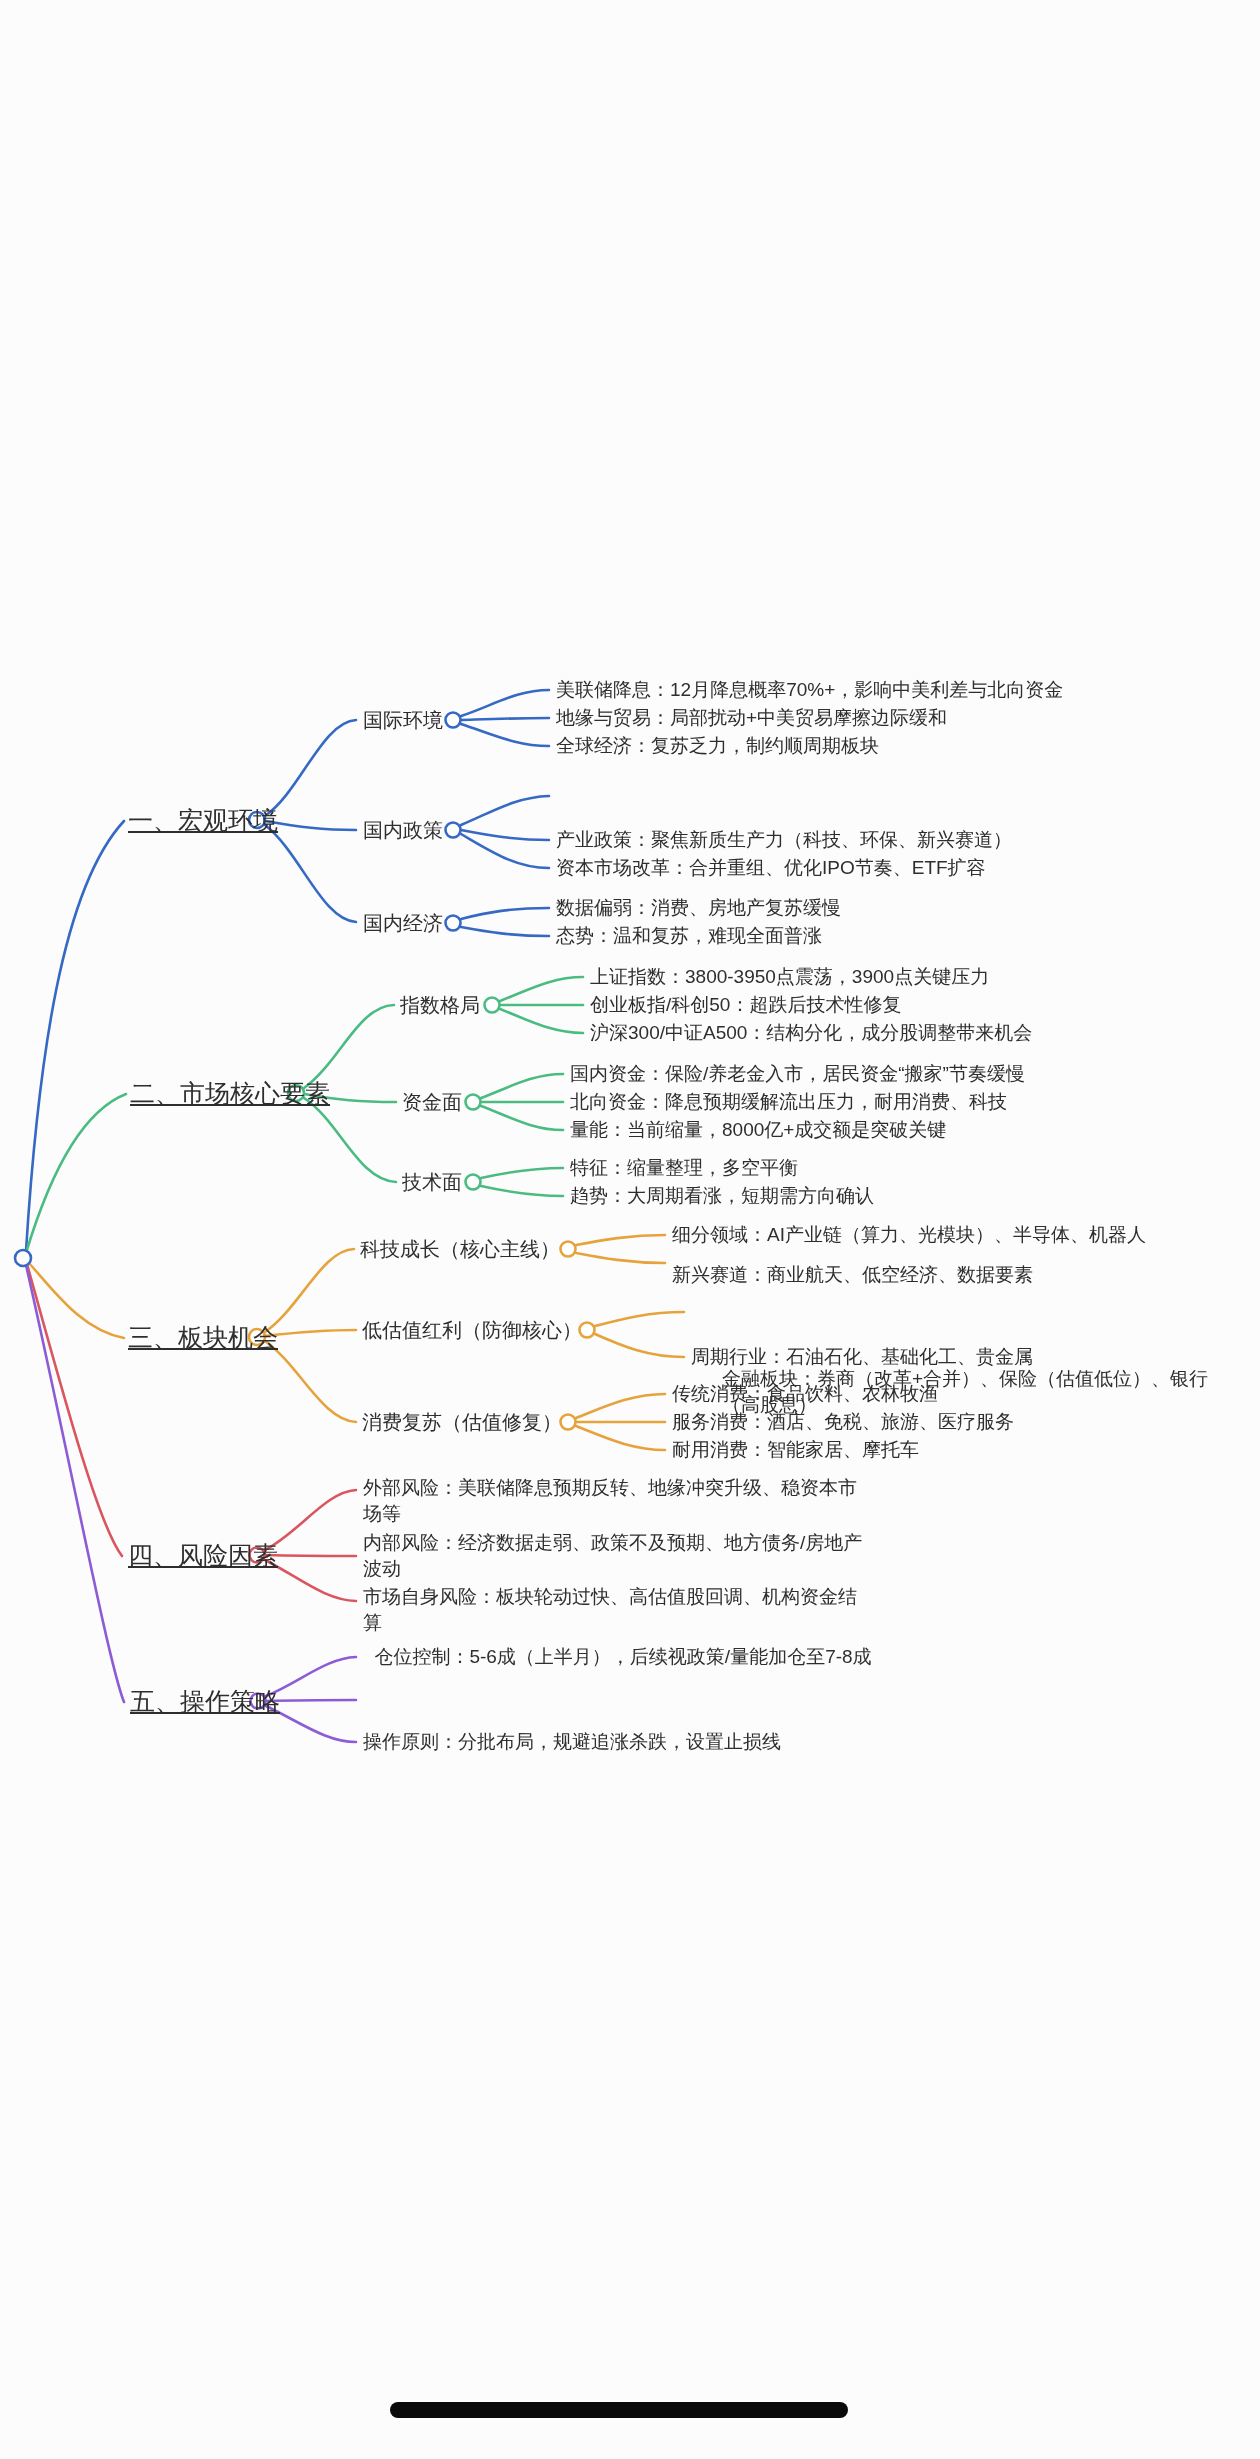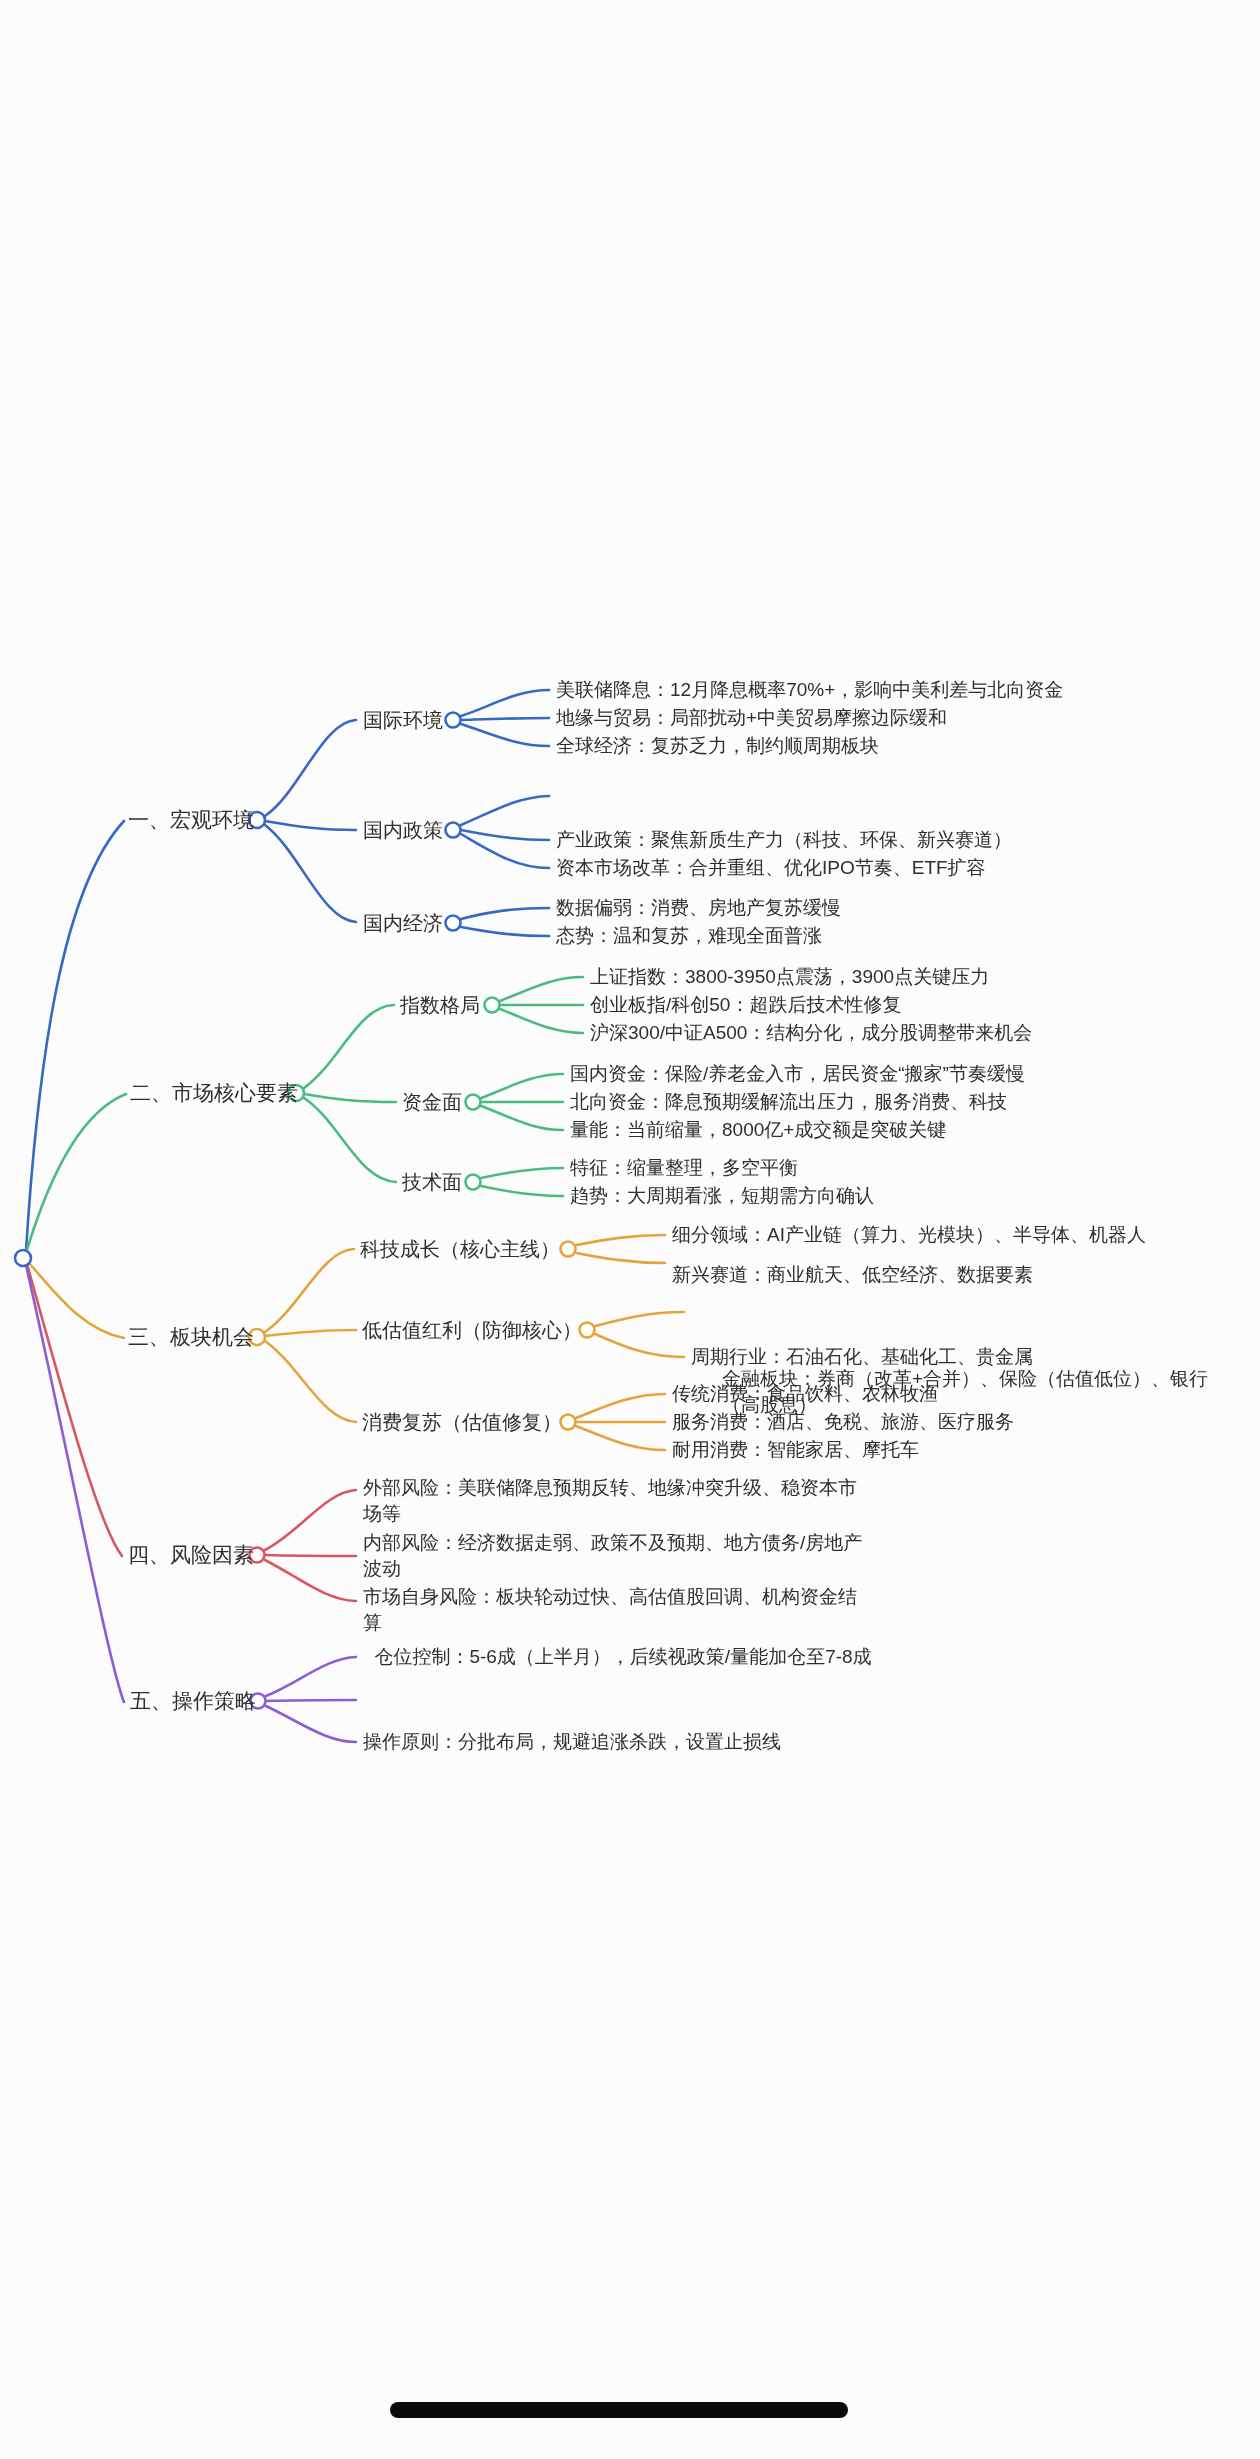--- a/index.html
+++ b/index.html
@@ -25,21 +25,21 @@
   .stroke-blue{stroke:#3569c4;}
   .stroke-green{stroke:#4abb81;}
   .stroke-orange{stroke:#e6a33c;}
   .stroke-red{stroke:#d9565f;}
   .stroke-purple{stroke:#8c5cd6;}
   .lbl{
     position:absolute;
     white-space:nowrap;
     color:#2e2e2e;
   }
-  .lvl1{font-size:21px;line-height:30px;font-weight:500;}
+  .lvl1{font-size:25px;line-height:30px;font-weight:500;text-decoration:underline;}
   .lvl2{font-size:20px;line-height:28px;font-weight:500;}
   .leaf{
     position:absolute;
     font-size:19px;
     line-height:26px;
     color:#2e2e2e;
   }
   .wrap{white-space:normal;}
   .home-indicator{
     position:absolute;
@@ -146,21 +146,21 @@
   <div class="leaf" style="left:556px;top:855px;">资本市场改革：合并重组、优化IPO节奏、ETF扩容</div>
 
   <div class="leaf" style="left:556px;top:895px;">数据偏弱：消费、房地产复苏缓慢</div>
   <div class="leaf" style="left:556px;top:923px;">态势：温和复苏，难现全面普涨</div>
 
   <div class="leaf" style="left:590px;top:964px;">上证指数：3800-3950点震荡，3900点关键压力</div>
   <div class="leaf" style="left:590px;top:992px;">创业板指/科创50：超跌后技术性修复</div>
   <div class="leaf" style="left:590px;top:1020px;">沪深300/中证A500：结构分化，成分股调整带来机会</div>
 
   <div class="leaf" style="left:570px;top:1061px;">国内资金：保险/养老金入市，居民资金“搬家”节奏缓慢</div>
-  <div class="leaf" style="left:570px;top:1089px;">北向资金：降息预期缓解流出压力，服务消费、科技</div>
+  <div class="leaf" style="left:570px;top:1089px;">北向资金：降息预期缓解流出压力，耐用消费、科技</div>
   <div class="leaf" style="left:570px;top:1117px;">量能：当前缩量，8000亿+成交额是突破关键</div>
 
   <div class="leaf" style="left:570px;top:1155px;">特征：缩量整理，多空平衡</div>
   <div class="leaf" style="left:570px;top:1183px;">趋势：大周期看涨，短期需方向确认</div>
 
   <div class="leaf" style="left:672px;top:1222px;">细分领域：AI产业链（算力、光模块）、半导体、机器人</div>
   <div class="leaf" style="left:672px;top:1250px;margin-top:12px;">新兴赛道：商业航天、低空经济、数据要素</div>
 
   <div class="leaf wrap" style="left:691px;top:1366px;width:512px;margin-left:31px;">金融板块：券商（改革+合并）、保险（估值低位）、银行（高股息）</div>
   <div class="leaf" style="left:691px;top:1344px;">周期行业：石油石化、基础化工、贵金属</div>

